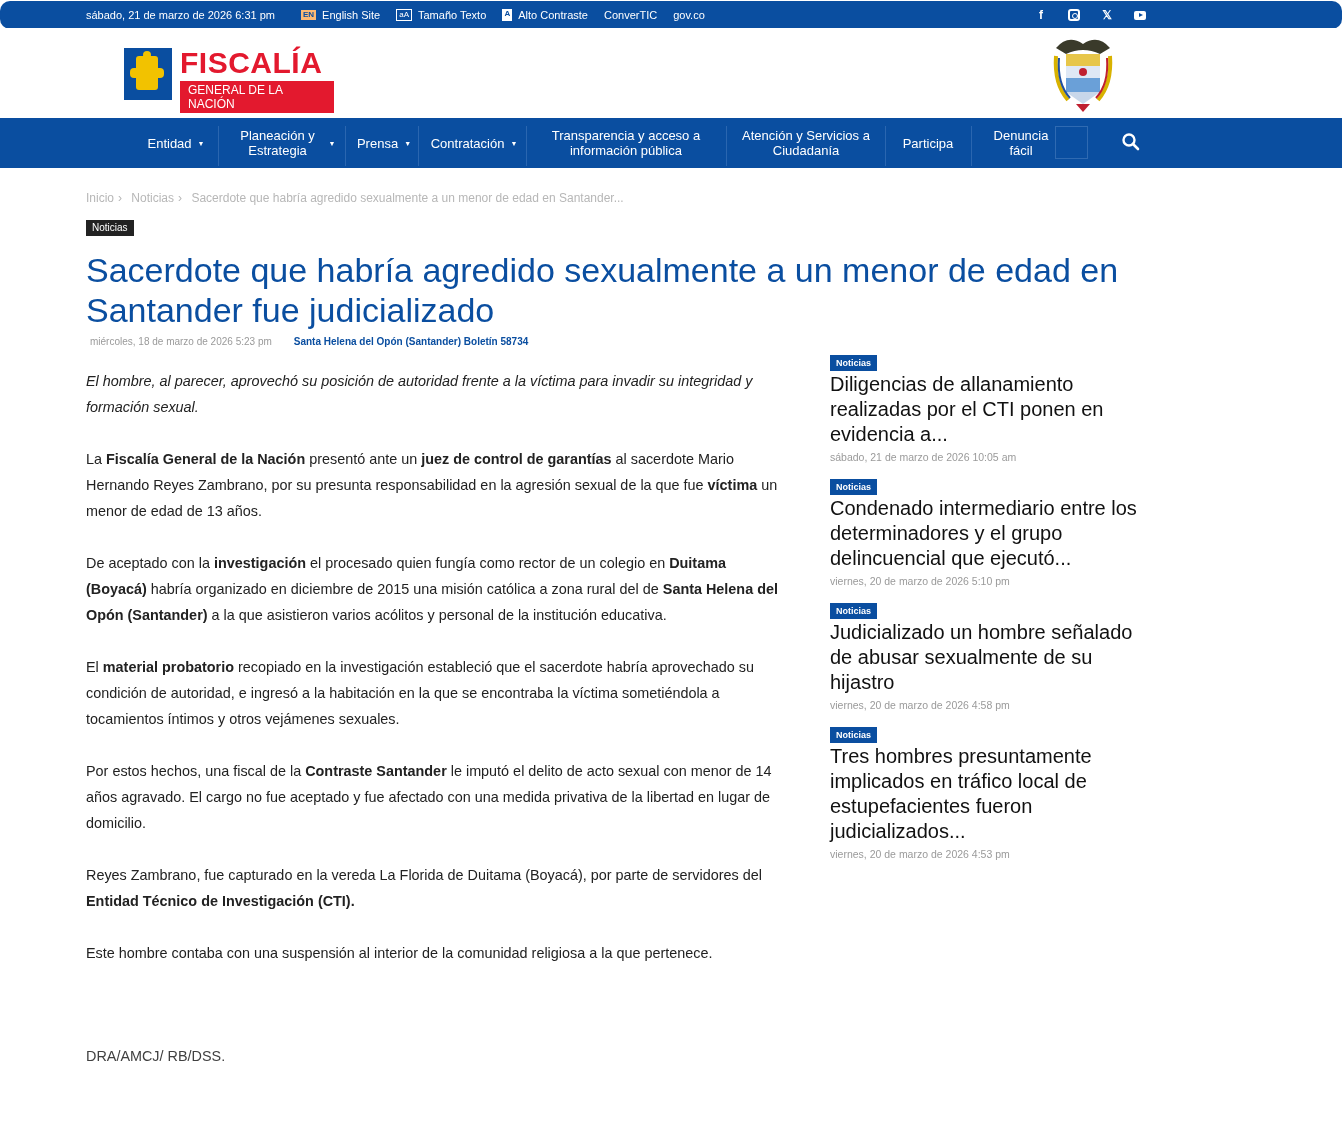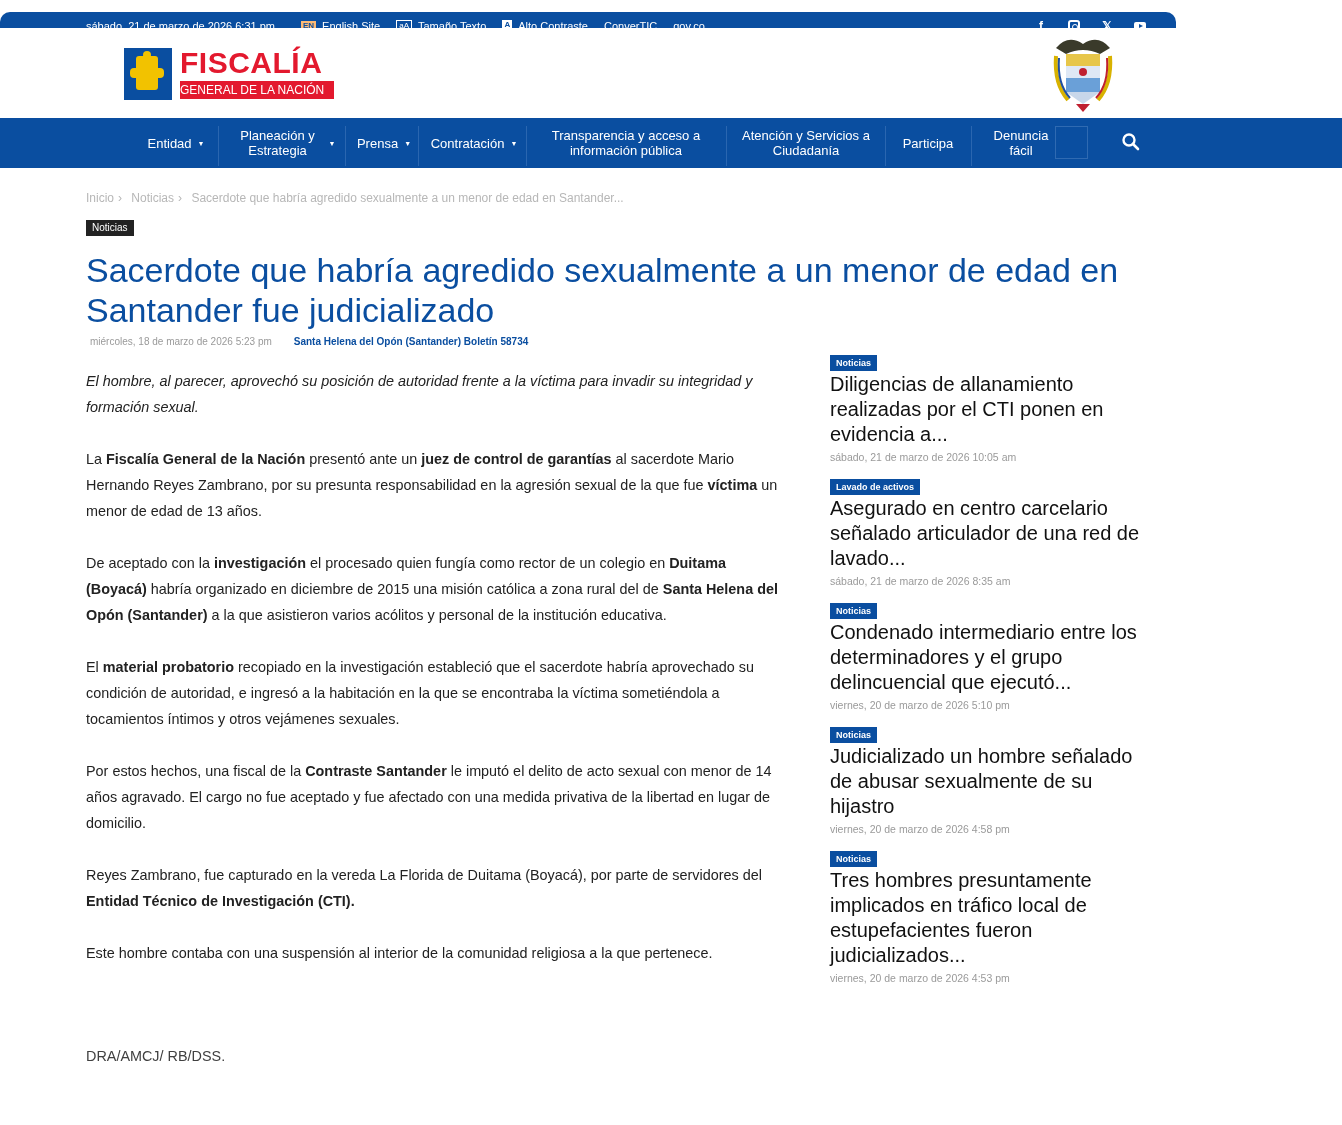--- a/index.html
+++ b/index.html
@@ -1,20 +1,20 @@
 <!DOCTYPE html>
 <html><head>
 <meta charset="utf-8">
 <style>
   * { box-sizing: border-box; margin: 0; padding: 0; }
   html, body { width: 1342px; background: #ffffff; }
   body { font-family: "Liberation Sans", sans-serif; color: #222; position: relative; height: 1125px; overflow: hidden; }
 
   
-  .topbar { position: absolute; left: 0; top: 12px; width: 1176px; height: 28px; background: #0a4ea0; color: #fff; font-size: 11px; border-radius: 10px; }
+  .topbar { position: absolute; left: 0; top: 1px; width: 1342px; height: 28px; background: #0a4ea0; color: #fff; font-size: 11px; border-radius: 10px; }
   .topbar .inner { position: absolute; left: 86px; top: 0; height: 28px; display: flex; align-items: center; }
   .topbar .date { margin-right: 26px; }
   .topbar .tb-link { display: flex; align-items: center; margin-right: 16px; color: #fff; text-decoration: none; }
   .topbar .tb-ico { display: inline-block; font-size: 8px; font-weight: bold; line-height: 10px; padding: 0 2px; margin-right: 6px; }
   .tb-ico.en { background: #fdba74; color: #0a4ea0; }
   .tb-ico.aa { border: 1px solid #fff; color: #fff; font-weight: normal; }
   .tb-ico.ac { background: #fff; color: #0a4ea0; width: 10px; height: 12px; padding: 0; text-align: center; }
   .topbar .social { position: absolute; left: 1030px; top: 0; height: 28px; display: flex; align-items: center; }
   .social .s { width: 22px; height: 16px; margin-right: 11px; display: flex; align-items: center; justify-content: center; color: #fff; font-size: 12px; font-weight: bold; }
   .s.yt span { display:block; width: 12px; height: 9px; background: #fff; border-radius: 2px; position: relative; }
@@ -24,21 +24,21 @@
 
   
   .header { position: absolute; left: 0; top: 28px; width: 1342px; height: 90px; background: #fff; }
   .logo { position: absolute; left: 124px; top: 20px; height: 52px; display: flex; }
   .logo .puzzle { width: 48px; height: 52px; background: #0a4ea0; position: relative; }
   .logo .puzzle .pc { position: absolute; left: 12px; top: 8px; width: 22px; height: 34px; background: #f2c200; border-radius: 3px; }
   .logo .puzzle .pc:before { content:""; position:absolute; left: -6px; top: 12px; width: 34px; height: 10px; background: #f2c200; border-radius: 4px; }
   .logo .puzzle .pc:after { content:""; position:absolute; left: 7px; top: -5px; width: 8px; height: 8px; background: #f2c200; border-radius: 50%; }
   .logo .words { margin-left: 8px; }
   .logo .fisc { font-size: 30px; font-weight: bold; color: #e3192e; letter-spacing: 0.5px; line-height: 30px; }
-  .logo .gen { margin-top: 3px; background: #e3192e; color: #fff; font-size: 12px; padding: 2px 0; line-height: 14px; width: 154px; }
+  .logo .gen { margin-top: 3px; background: #e3192e; color: #fff; font-size: 12px; padding: 2px 8px; line-height: 14px; width: 154px; }
   .shield { position: absolute; left: 1048px; top: 6px; width: 70px; height: 78px; }
 
   
   .nav { position: absolute; left: 0; top: 118px; width: 1342px; height: 50px; background: #0a4ea0; }
   .nav .item { position: absolute; top: 0; height: 50px; display: flex; align-items: center; justify-content: center; color: #fff; font-size: 13px; text-align: center; line-height: 15px; }
   .nav .sep { position: absolute; top: 8px; width: 1px; height: 40px; background: #2a66b0; }
   .nav .caret { font-size: 7px; margin-left: 6px; }
   .nav .box { position: absolute; left: 1055px; top: 8px; width: 33px; height: 33px; border: 1px solid #2f6ab2; }
   .nav .search { position: absolute; left: 1121px; top: 14px; width: 20px; height: 20px; }
 
@@ -190,25 +190,20 @@
 </div>
 <div class="sign">DRA/AMCJ/ RB/DSS.</div>
 
 <div class="side">
   <div class="entry">
     <span class="tag">Noticias</span>
     <div class="h">Diligencias de allanamiento realizadas por el CTI ponen en evidencia a...</div>
     <div class="d">sábado, 21 de marzo de 2026 10:05 am</div>
   </div>
   <div class="entry">
-    <span class="tag">Lavado de activos</span>
-    <div class="h">Asegurado en centro carcelario señalado articulador de una red de lavado...</div>
-    <div class="d">sábado, 21 de marzo de 2026 8:35 am</div>
-  </div>
-  <div class="entry">
     <span class="tag">Noticias</span>
     <div class="h">Condenado intermediario entre los determinadores y el grupo delincuencial que ejecutó...</div>
     <div class="d">viernes, 20 de marzo de 2026 5:10 pm</div>
   </div>
   <div class="entry">
     <span class="tag">Noticias</span>
     <div class="h">Judicializado un hombre señalado de abusar sexualmente de su hijastro</div>
     <div class="d">viernes, 20 de marzo de 2026 4:58 pm</div>
   </div>
   <div class="entry">

